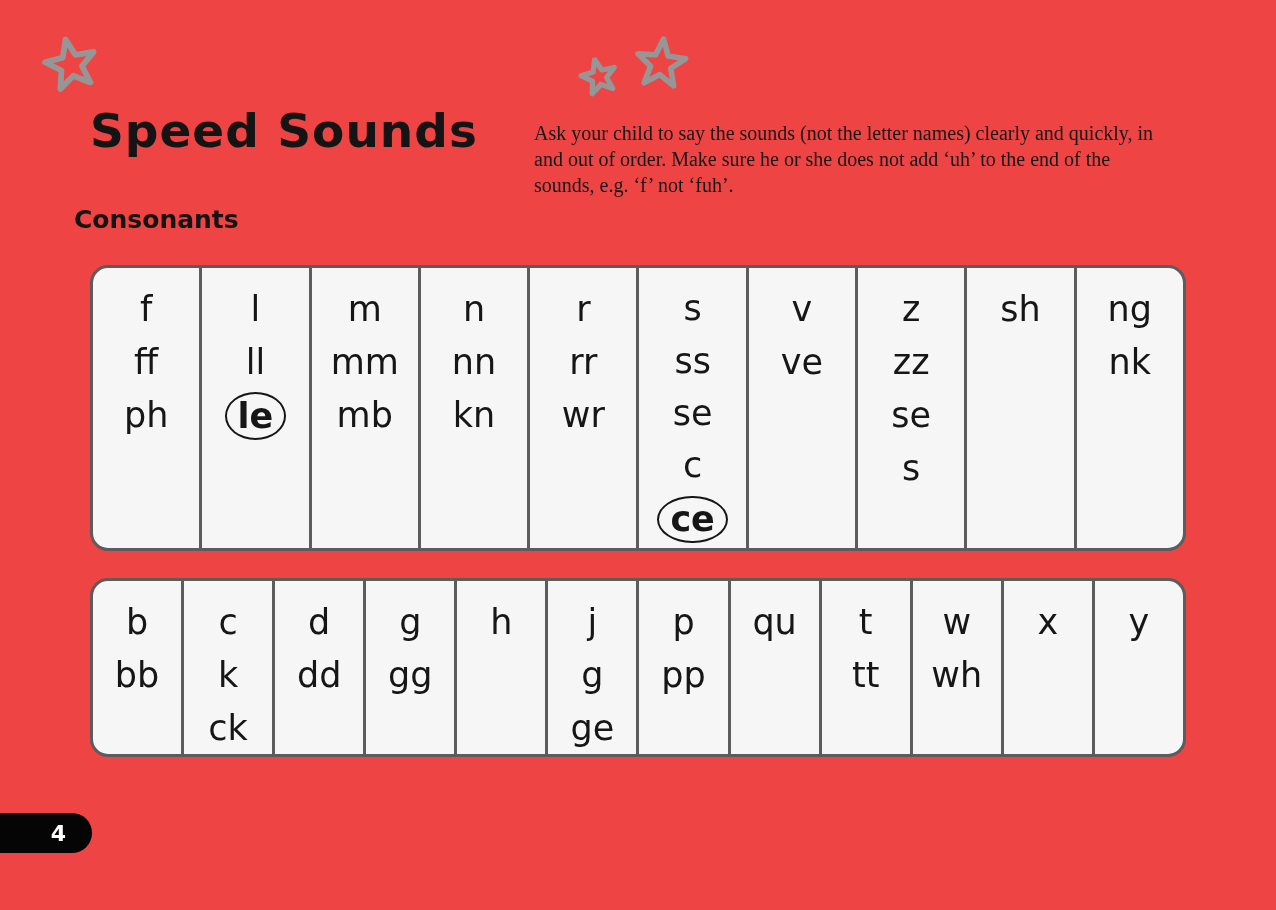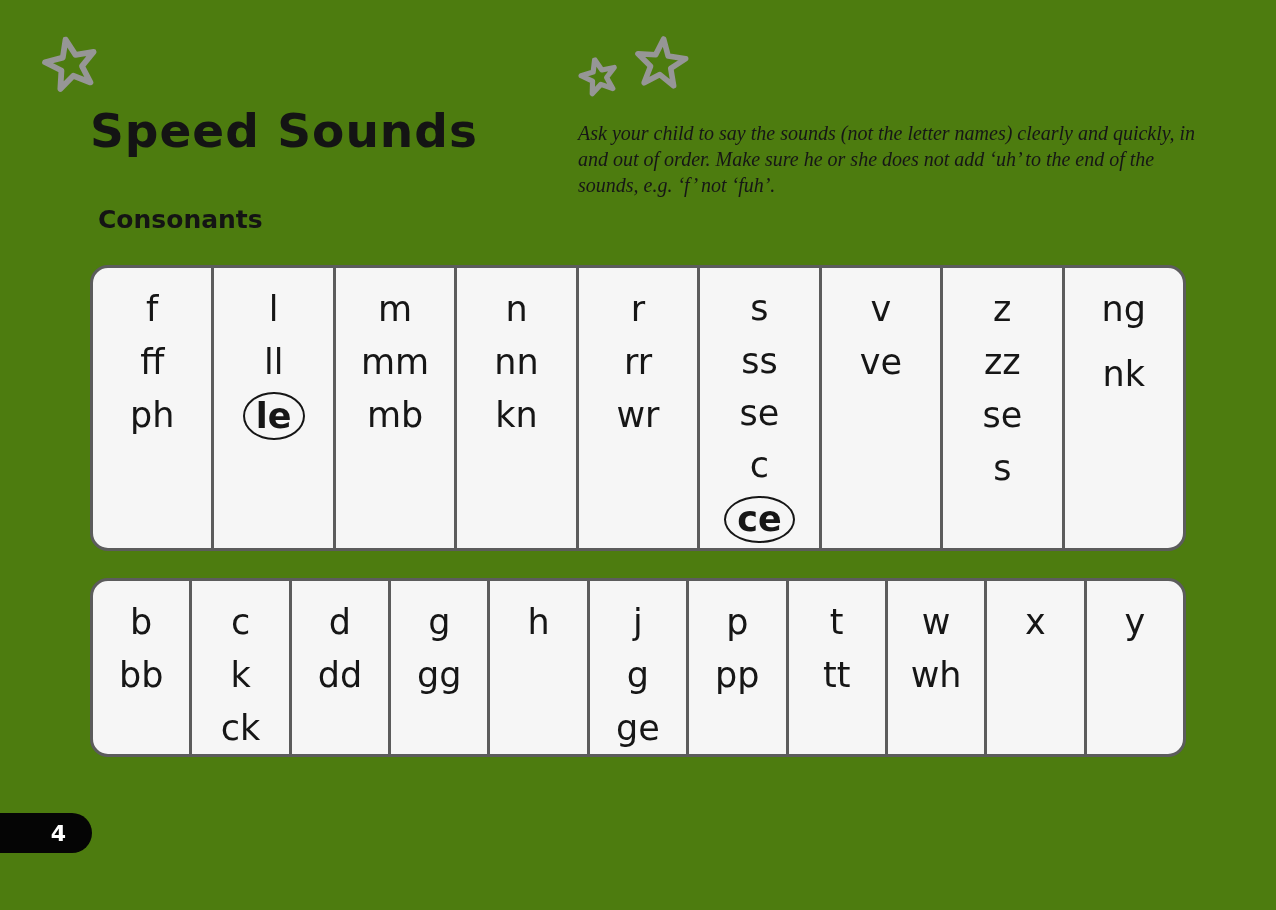--- a/index.html
+++ b/index.html
@@ -5,21 +5,21 @@
   html, body {
     margin: 0;
     padding: 0;
     background: #ffffff;
     font-family: "DejaVu Sans", sans-serif;
   }
   .page {
     position: relative;
     width: 1276px;
     height: 910px;
-    background: #4d7c0f;
+    background: #ef4444;
     overflow: hidden;
   }
 
   
   .star { position: absolute; }
   .star svg { display: block; }
   .star-1 { left: 42px; top: 36px; width: 58px; height: 58px; transform: rotate(-12deg); }
   .star-2 { left: 579px; top: 57px; width: 40px; height: 40px; transform: rotate(-14deg); }
   .star-3 { left: 632px; top: 36px; width: 58px; height: 56px; transform: rotate(6deg); }
 
@@ -29,40 +29,38 @@
     left: 90px;
     top: 103px;
     font-size: 47px;
     font-weight: 700;
     color: #141414;
     letter-spacing: 1px;
     margin: 0;
   }
   .section-heading {
     position: absolute;
-    left: 98px;
+    left: 74px;
     top: 205px;
     font-size: 25px;
     font-weight: 700;
     color: #141414;
     margin: 0;
   }
 
   
   .instructions {
     position: absolute;
     left: 534px;
     top: 120px;
     width: 640px;
     font-family: "Liberation Serif", serif;
-    font-style: italic;
     font-size: 20px;
     line-height: 26px;
     color: #161616;
-    margin-left: 44px;
   }
   .instructions p { margin: 0 0 13px 0; }
 
   
   .sound-table {
     position: absolute;
     left: 90px;
     width: 1096px;
     display: flex;
     box-sizing: border-box;
@@ -76,21 +74,21 @@
 
   .sound-col {
     flex: 1 1 0;
     border-right: 3px solid #5c5c5c;
     display: flex;
     flex-direction: column;
     align-items: center;
     padding-top: 14px;
     box-sizing: border-box;
   }
-  .sound-col:last-child { border-right: none; gap: 12px; }
+  .sound-col:last-child { border-right: none; }
 
   .sound {
     height: 53px;
     display: flex;
     align-items: center;
     justify-content: center;
     font-size: 35px;
     color: #161616;
     white-space: nowrap;
   }
@@ -190,20 +188,23 @@
         <div class="sound">v</div>
         <div class="sound">ve</div>
       </div>
       <div class="sound-col">
         <div class="sound">z</div>
         <div class="sound">zz</div>
         <div class="sound">se</div>
         <div class="sound">s</div>
       </div>
       <div class="sound-col">
+        <div class="sound">sh</div>
+      </div>
+      <div class="sound-col">
         <div class="sound">ng</div>
         <div class="sound">nk</div>
       </div>
     </div>
   <div class="sound-table" id="table2">
       <div class="sound-col">
         <div class="sound">b</div>
         <div class="sound">bb</div>
       </div>
       <div class="sound-col">
@@ -225,20 +226,23 @@
       <div class="sound-col">
         <div class="sound">j</div>
         <div class="sound">g</div>
         <div class="sound">ge</div>
       </div>
       <div class="sound-col">
         <div class="sound">p</div>
         <div class="sound">pp</div>
       </div>
       <div class="sound-col">
+        <div class="sound">qu</div>
+      </div>
+      <div class="sound-col">
         <div class="sound">t</div>
         <div class="sound">tt</div>
       </div>
       <div class="sound-col">
         <div class="sound">w</div>
         <div class="sound">wh</div>
       </div>
       <div class="sound-col">
         <div class="sound">x</div>
       </div>

